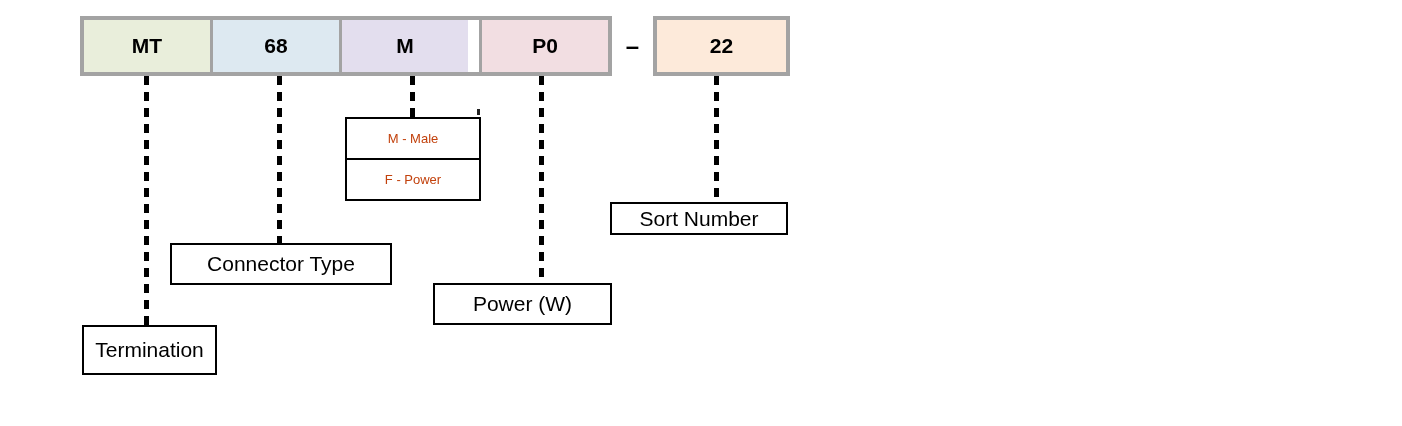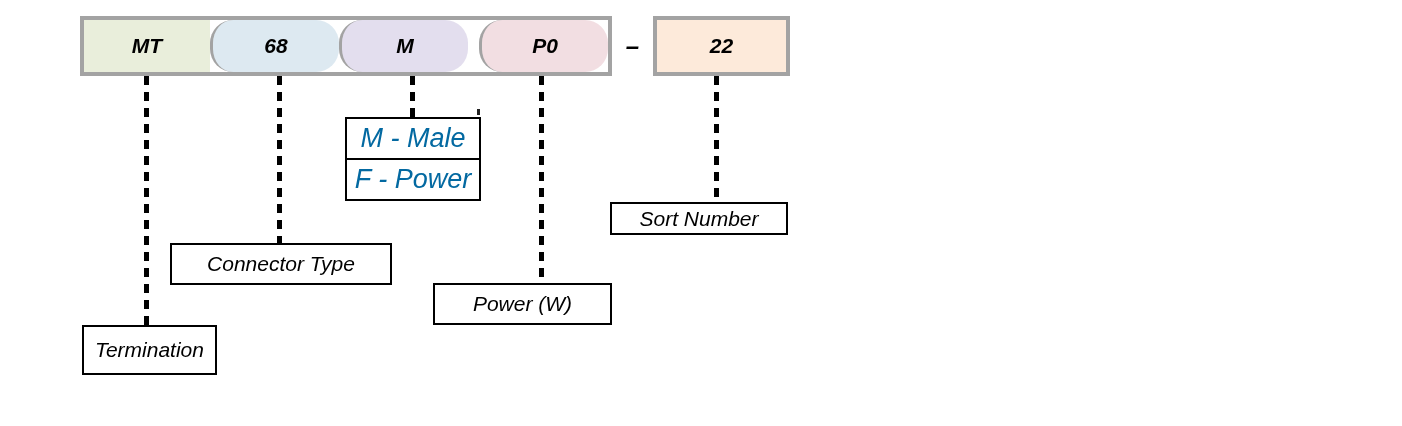--- a/index.html
+++ b/index.html
@@ -7,21 +7,20 @@
     padding: 0;
     background: #ffffff;
     font-family: "Liberation Sans", sans-serif;
   }
   .canvas {
     position: relative;
     width: 1402px;
     height: 426px;
     background: #ffffff;
     overflow: hidden;
-    font-style: italic;
   }
   
   .code-strip {
     position: absolute;
     left: 80px; top: 16px;
     width: 532px; height: 60px;
     box-sizing: border-box;
     border: 4px solid #a3a3a3;
     display: flex;
   }
@@ -29,21 +28,20 @@
     flex: 1 1 0;
     display: flex;
     align-items: center;
     justify-content: center;
     font-size: 21px;
     font-weight: bold;
     color: #000;
   }
   .code-cell + .code-cell {
     border-left: 3px solid #a3a3a3;
-    border-radius: 23px;
   }
   .suffix-box {
     position: absolute;
     left: 653px; top: 16px;
     width: 137px; height: 60px;
     box-sizing: border-box;
     border: 4px solid #a3a3a3;
     display: flex;
     align-items: center;
     justify-content: center;
@@ -99,22 +97,22 @@
     border: 2px solid #000;
     background: #ffffff;
     display: flex;
     flex-direction: column;
   }
   .gender-row {
     flex: 1 1 0;
     display: flex;
     align-items: center;
     justify-content: center;
-    font-size: 27px;
-    color: #0369a1;
+    font-size: 13px;
+    color: #c2410c;
     white-space: nowrap;
   }
   .gender-row-top { border-bottom: 2px solid #000; }
   .box-sort        { left: 610px; top: 202px; width: 178px; height: 33px; }
   .box-connector   { left: 170px; top: 243px; width: 222px; height: 42px; }
   .box-power       { left: 433px; top: 283px; width: 179px; height: 42px; }
   .box-termination { left: 82px;  top: 325px; width: 135px; height: 50px; }
   
   .stray-mark {
     position: absolute;

